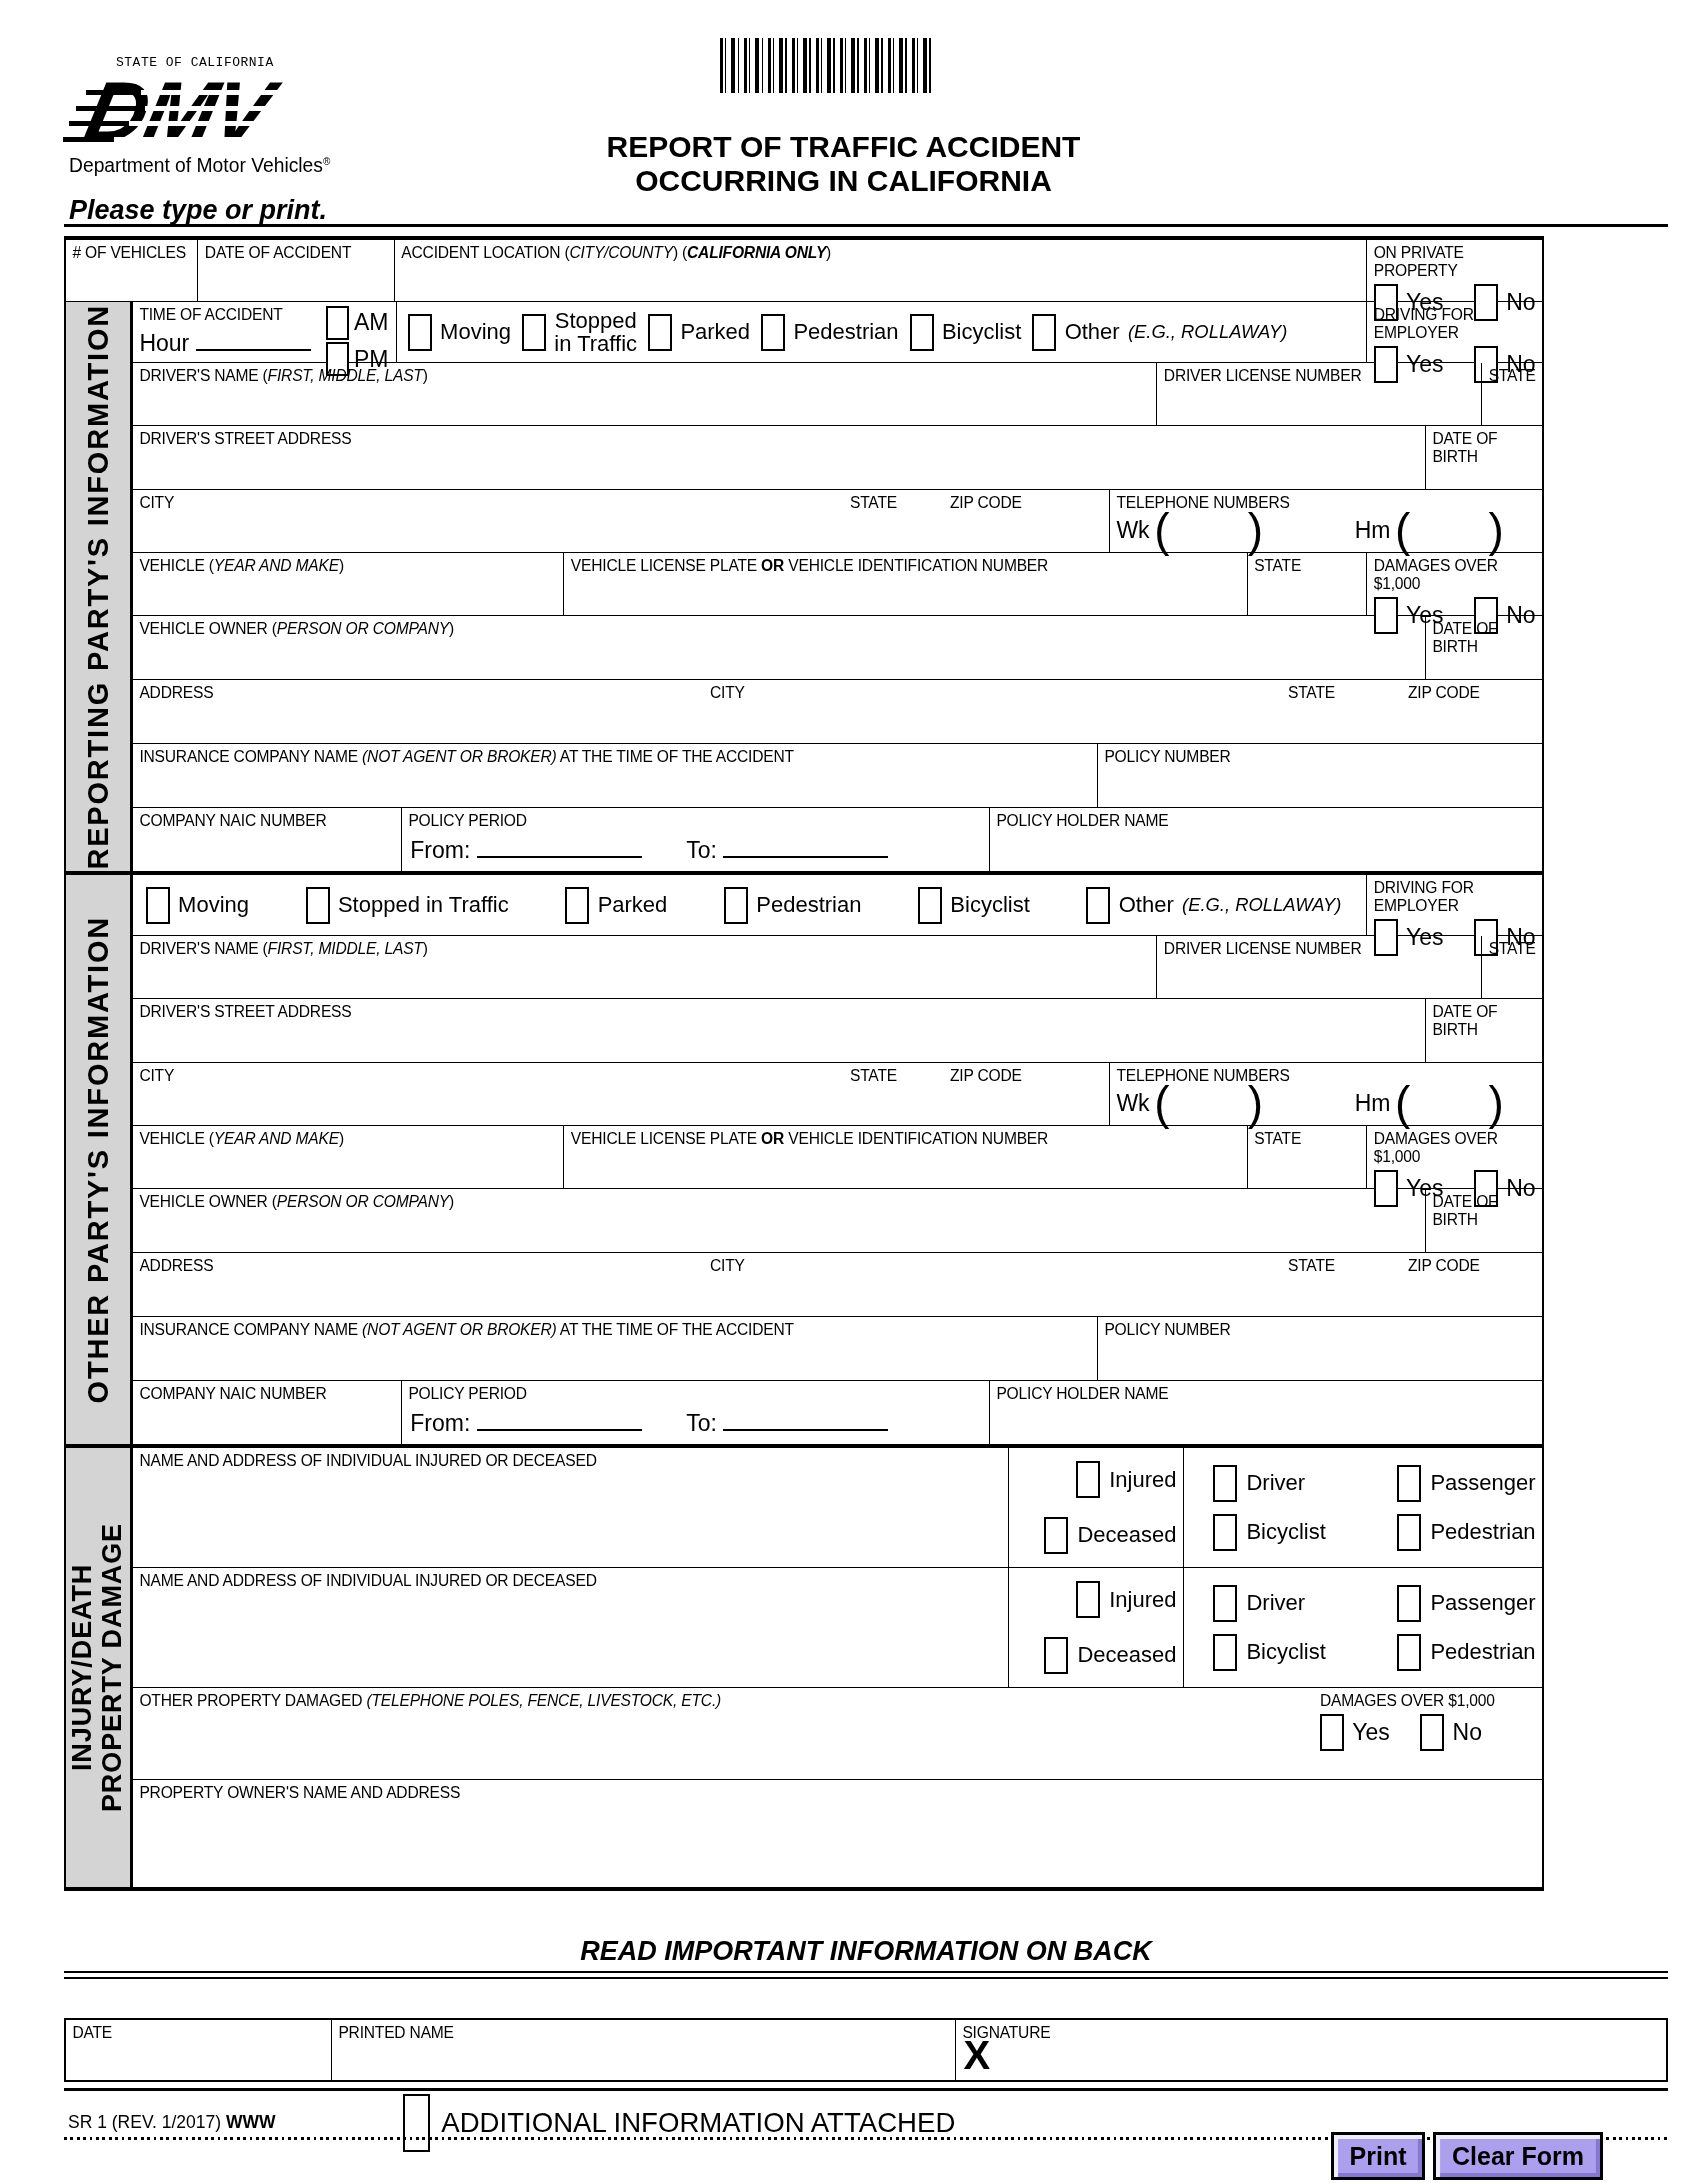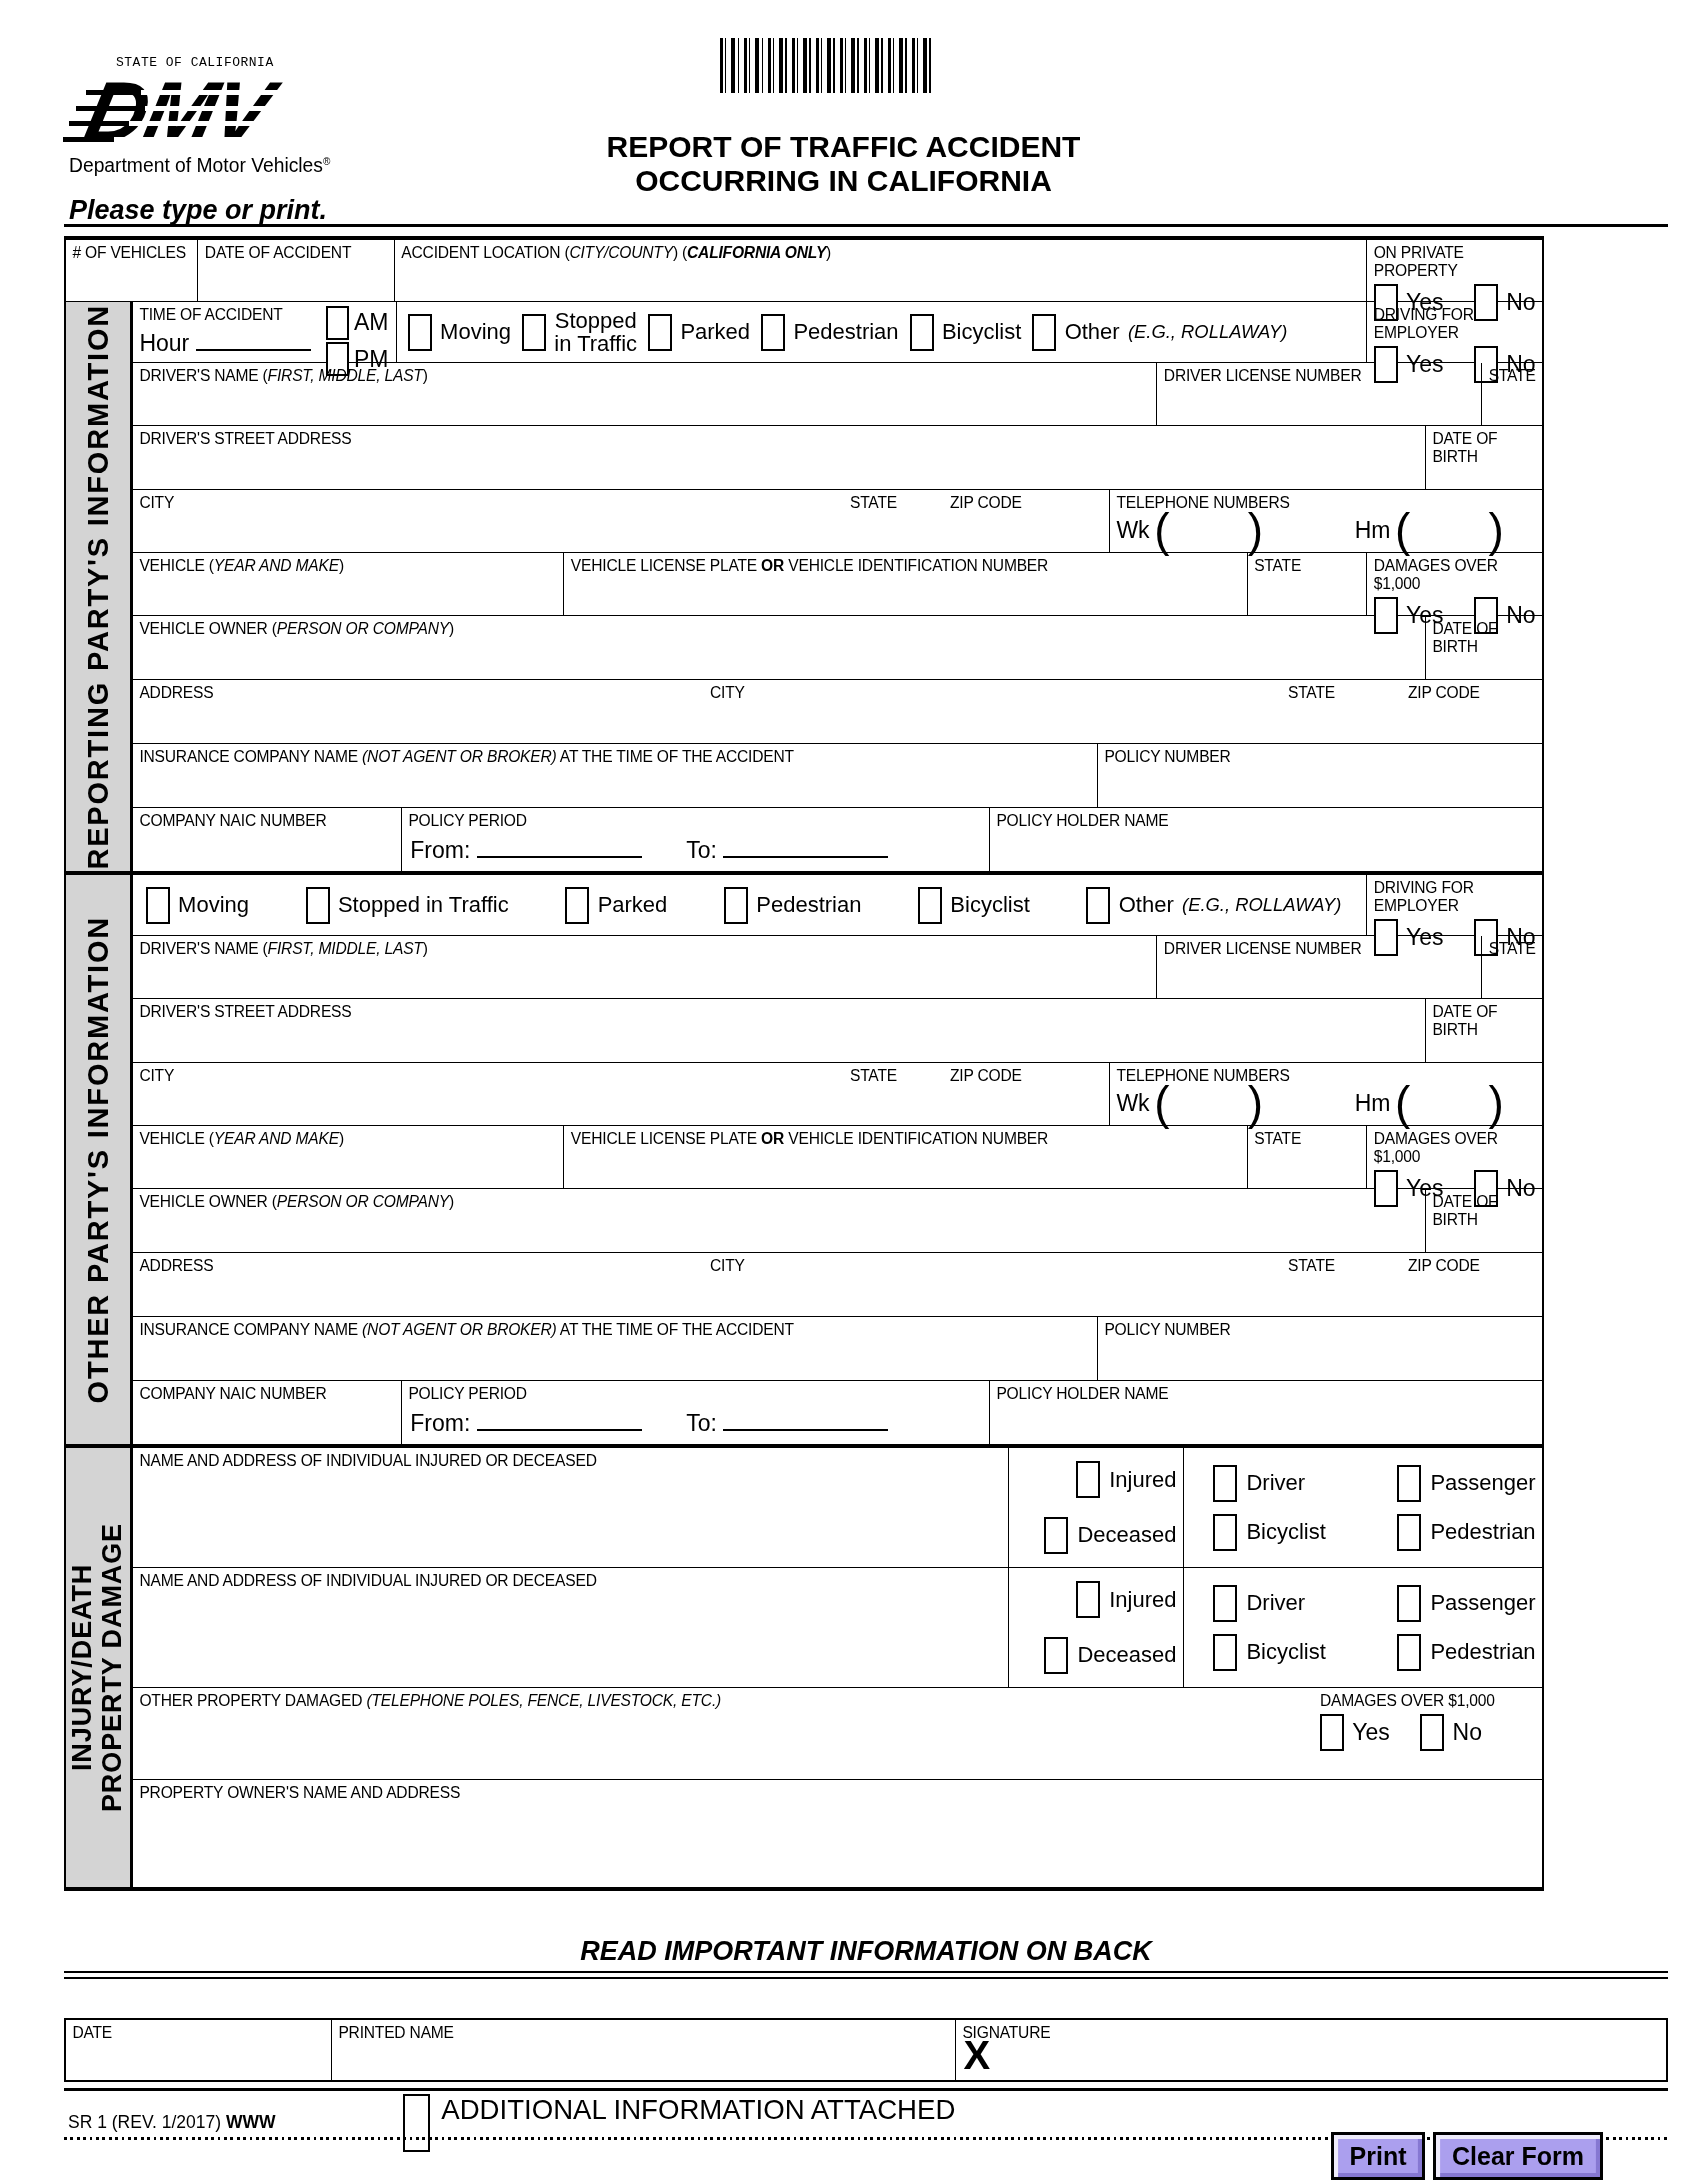--- a/index.html
+++ b/index.html
@@ -67,21 +67,21 @@
 
   
   .read-row { position:absolute; left:64px; top:1923px; width:1604px; text-align:center;
               font-size:27px; font-weight:bold; font-style:italic; padding-top:13px; }
   .dbl-rule { position:absolute; left:64px; width:1604px; height:7.8px;
               border-top:2.3px solid #000; border-bottom:2.3px solid #000; }
   .certify { position:absolute; left:68px; top:1986px; width:1562px; font-size:21.6px; font-weight:bold; font-style:italic; }
   .sigtable { position:absolute; left:64px; top:2018px; width:1604px; height:64px;
               border:2.3px solid #000; display:flex; }
   .bot-rule { position:absolute; left:64px; top:2088px; width:1604px; height:2.8px; background:#000; }
-  .addinfo { position:absolute; left:0; top:2094px; width:1358px; display:flex; justify-content:center; gap:11px; font-size:27.6px; }
+  .addinfo { position:absolute; left:0; top:2094px; width:1358px; display:flex; justify-content:center; align-items:center; gap:11px; font-size:27.6px; }
   .addinfo .cb { width:27.6px; height:58px; }
   .formnum { position:absolute; left:68px; top:2112px; font-size:17.5px; }
   .perf { position:absolute; left:64px; top:2137px; width:1604px; height:3.2px;
           background:repeating-linear-gradient(90deg,#000 0 2.8px,transparent 2.8px 6.4px); }
   .buttons { position:absolute; left:1331px; top:2132px; display:flex; gap:8.3px; }
   .btn { height:48px; border:3.2px solid #000; background:#ab9fee; color:#000;
          font-family:"Liberation Sans",sans-serif; font-size:25px; font-weight:bold;
          display:flex; align-items:center; justify-content:center; padding:0 15.6px;
          box-shadow: inset 4.1px 4.1px 0 #efecfb, inset -4.1px -4.1px 0 #8678d2; cursor:pointer; }
 </style>

